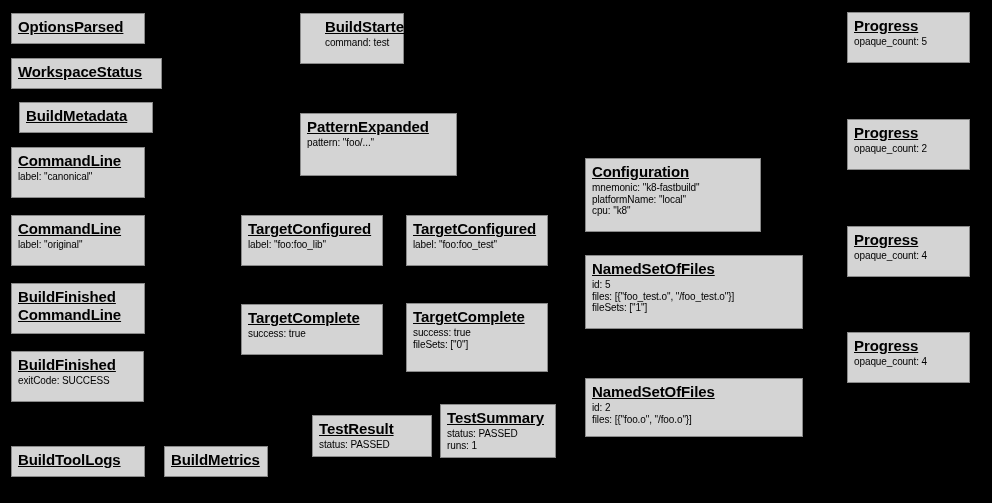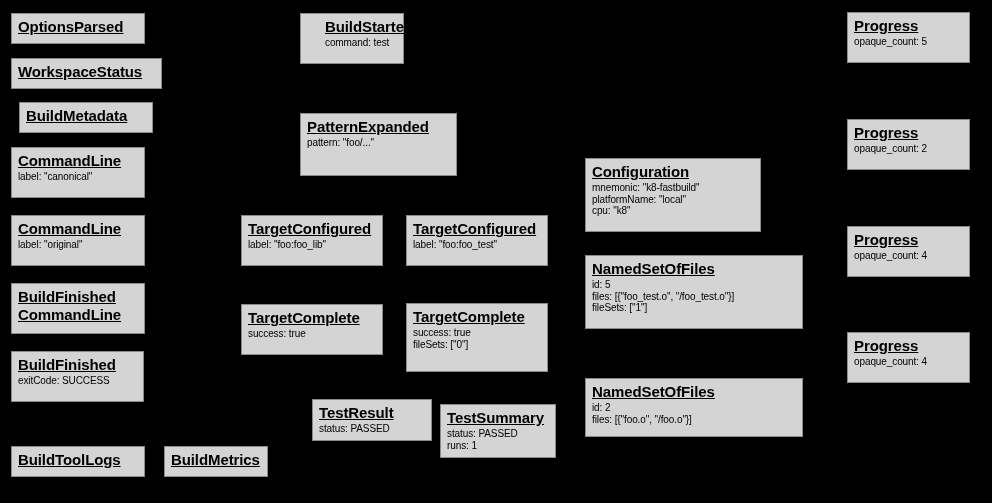--- a/index.html
+++ b/index.html
@@ -61,21 +61,21 @@
     <div class="node" style="left: 11px; top: 351px; width: 133px; height: 51px;"><div class="node-title">BuildFinished</div><div class="node-fields">exitCode: SUCCESS</div></div>
     <div class="node" style="left: 11px; top: 446px; width: 134px; height: 31px;"><div class="node-title">BuildToolLogs</div></div>
     <div class="node" style="left: 164px; top: 446px; width: 104px; height: 31px;"><div class="node-title">BuildMetrics</div></div>
     <div class="node" style="left: 300px; top: 13px; width: 104px; height: 51px; padding-left: 24px;"><div class="node-title">BuildStarted</div><div class="node-fields">command: test</div></div>
     <div class="node" style="left: 300px; top: 113px; width: 157px; height: 63px;"><div class="node-title">PatternExpanded</div><div class="node-fields">pattern: "foo/..."</div></div>
     <div class="node" style="left: 241px; top: 215px; width: 142px; height: 51px;"><div class="node-title">TargetConfigured</div><div class="node-fields">label: "foo:foo_lib"</div></div>
     <div class="node" style="left: 406px; top: 215px; width: 142px; height: 51px;"><div class="node-title">TargetConfigured</div><div class="node-fields">label: "foo:foo_test"</div></div>
     <div class="node" style="left: 241px; top: 304px; width: 142px; height: 51px;"><div class="node-title">TargetComplete</div><div class="node-fields">success: true</div></div>
     <div class="node" style="left: 406px; top: 303px; width: 142px; height: 69px;"><div class="node-title">TargetComplete</div><div class="node-fields">success: true
 fileSets: ["0"]</div></div>
-    <div class="node" style="left: 312px; top: 399px; width: 120px; height: 42px;"><div class="node-title">TestResult</div><div class="node-fields">status: PASSED</div></div>
+    <div class="node" style="left: 312px; top: 415px; width: 120px; height: 42px;"><div class="node-title">TestResult</div><div class="node-fields">status: PASSED</div></div>
     <div class="node" style="left: 440px; top: 404px; width: 116px; height: 54px;"><div class="node-title">TestSummary</div><div class="node-fields">status: PASSED
 runs: 1</div></div>
     <div class="node" style="left: 585px; top: 158px; width: 176px; height: 74px;"><div class="node-title">Configuration</div><div class="node-fields">mnemonic: "k8-fastbuild"
 platformName: "local"
 cpu: "k8"</div></div>
     <div class="node" style="left: 585px; top: 255px; width: 218px; height: 74px;"><div class="node-title">NamedSetOfFiles</div><div class="node-fields">id: 5
 files: [{"foo_test.o", "/foo_test.o"}]
 fileSets: ["1"]</div></div>
     <div class="node" style="left: 585px; top: 378px; width: 218px; height: 59px;"><div class="node-title">NamedSetOfFiles</div><div class="node-fields">id: 2
 files: [{"foo.o", "/foo.o"}]</div></div>

